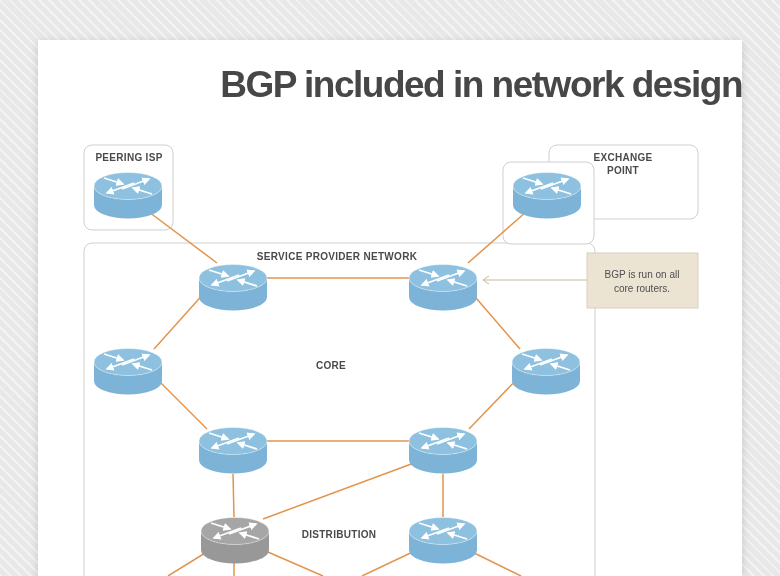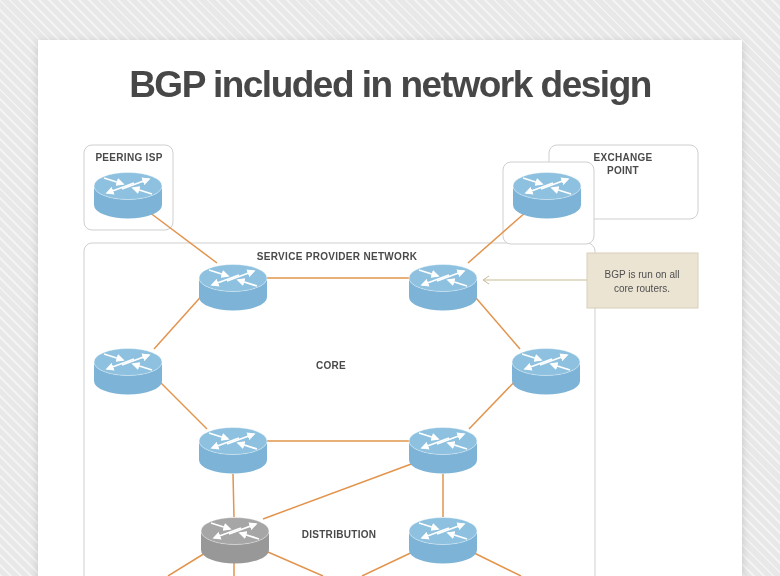--- a/index.html
+++ b/index.html
@@ -8,21 +8,21 @@
     background-color:#eaeaea;
     background-image:repeating-linear-gradient(45deg,#f3f3f3 0,#f3f3f3 2px,#e8e8e8 2px,#e8e8e8 7px);
     font-family:"Liberation Sans",sans-serif;
   }
   .page{
     position:absolute;left:38px;top:40px;width:704px;height:560px;
     background:#ffffff;box-shadow:0 2px 8px rgba(0,0,0,.16);
   }
   .title{
     position:absolute;left:38px;top:64px;width:704px;margin:0;
-    text-align:center;font-size:37px;font-weight:bold;letter-spacing:-1.5px;
+    text-align:right;font-size:37px;font-weight:bold;letter-spacing:-1.5px;
     color:#474747;
   }
   svg{position:absolute;left:0;top:0;}
   .box{fill:#ffffff;stroke:#cfcfcf;stroke-width:1;}
   .lbl{font-family:"Liberation Sans",sans-serif;font-size:10px;font-weight:bold;
        fill:#4a4a4a;letter-spacing:.3px;text-anchor:middle;}
   .note-rect{fill:#ebe4d3;stroke:#d9d0b9;stroke-width:1;}
   .note-text{font-family:"Liberation Sans",sans-serif;font-size:10px;fill:#4f4f4f;text-anchor:middle;}
   .note-arrow{stroke:#c6bb94;stroke-width:1;fill:none;}
 </style>

